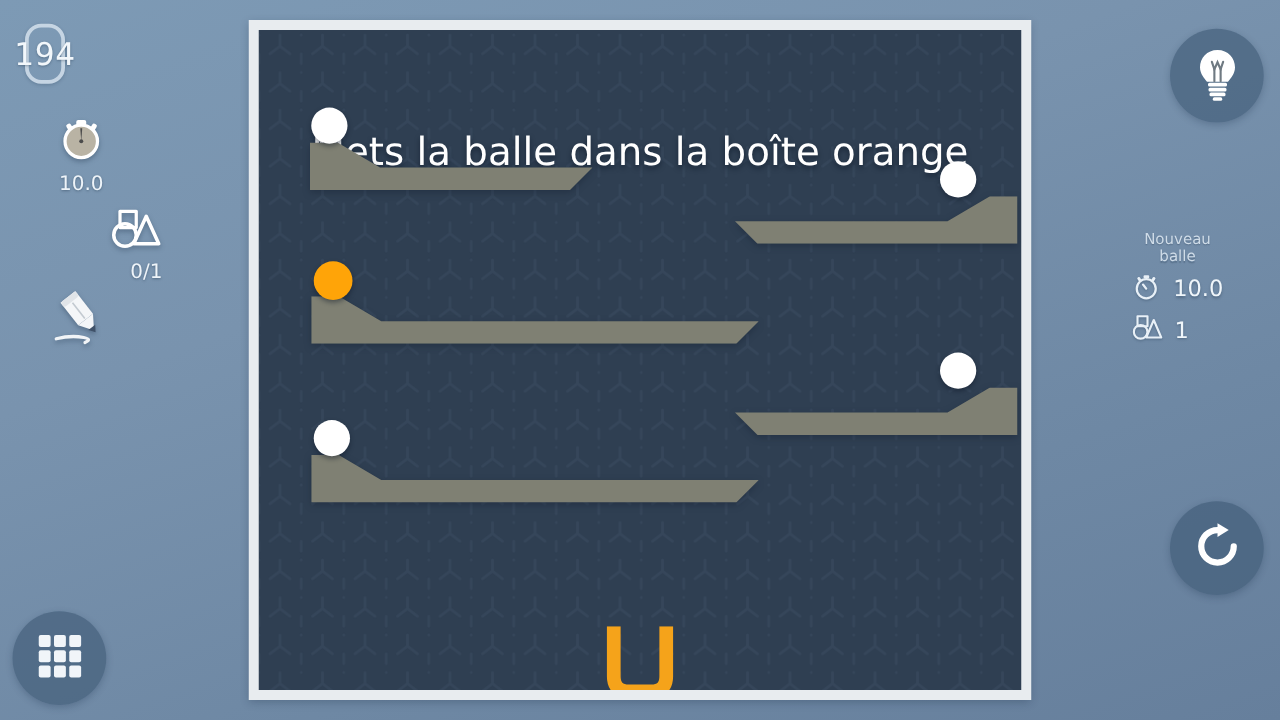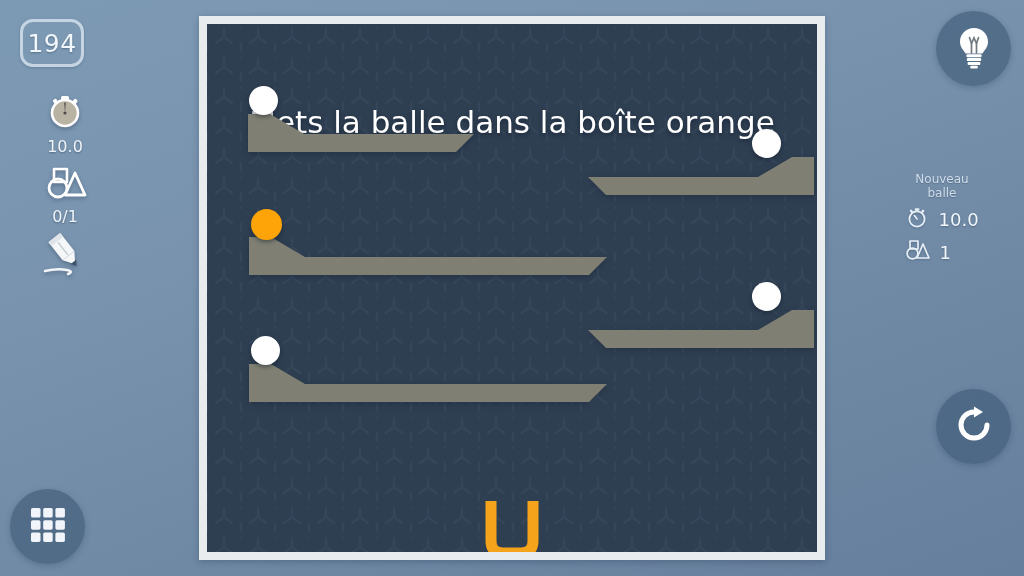--- a/index.html
+++ b/index.html
@@ -10,43 +10,43 @@
     position:relative;
     -webkit-font-smoothing:antialiased;
   }
 
   
   #left-rail {
     position:absolute; left:0; top:0; width:196px; height:576px;
   }
   .level-badge {
     position:absolute; left:20px; top:19px;
-    width:64px; height:48px;
+    width:32px; height:48px;
     border:3px solid rgba(226,236,245,0.72);
     border-radius:13px;
     display:flex; align-items:center; justify-content:center;
     color:#f2f7fb; font-size:25px; font-weight:400;
     letter-spacing:0.5px;
     text-shadow:0 1px 2px rgba(20,40,60,0.35);
     box-shadow:0 1px 3px rgba(25,45,70,0.22);
   }
 
   .stat-block { position:absolute; left:0; width:130px; text-align:center; }
   .stat-value {
     color:#eef4f9; font-size:16px; margin-top:1px;
     text-shadow:0 1px 2px rgba(20,40,60,0.4);
   }
   .stat-icon { display:block; margin:0 auto; filter:drop-shadow(0 2px 2px rgba(25,45,70,0.35)); }
 
   #timer-stat { top:88px; }
-  #shapes-stat { top:162px; }
+  #shapes-stat { top:162px;text-align:right; }
   #draw-tool { position:absolute; left:0; width:130px; top:232px; text-align:center; }
 
   
-  #right-rail { position:absolute; right:0; top:0; width:196px; height:476px; }
+  #right-rail { position:absolute; right:0; top:12px; width:196px; height:476px; }
   .round-btn {
     position:absolute; border-radius:50%;
     background:rgba(61,88,117,0.62);
     display:flex; align-items:center; justify-content:center;
     box-shadow:0 2px 6px rgba(25,45,70,0.25);
     cursor:pointer;
   }
   #hint-button { width:75px; height:75px; right:13px; top:11px; }
   #restart-button { width:75px; height:75px; right:13px; bottom:12px; }
   #menu-button { width:75px; height:75px; left:10px; bottom:12px; }

